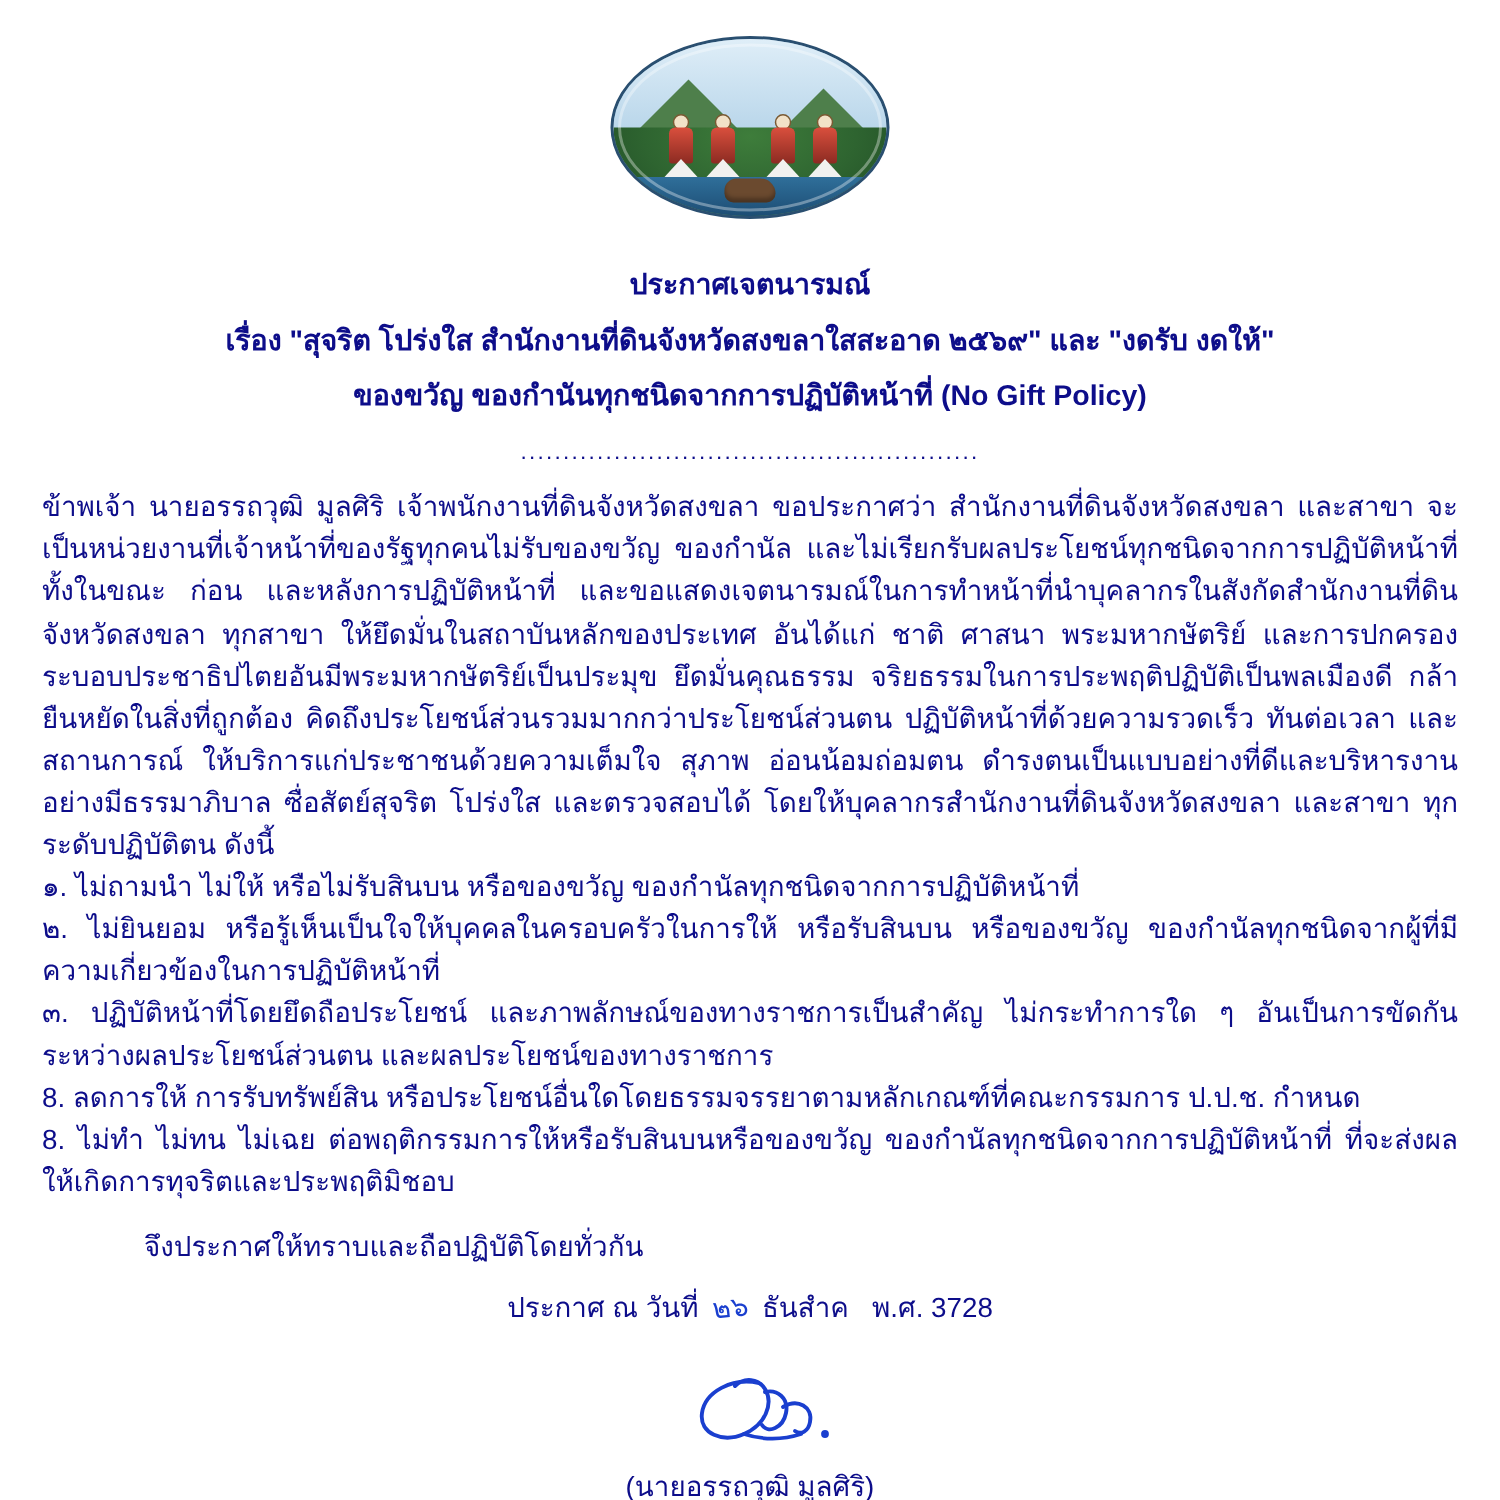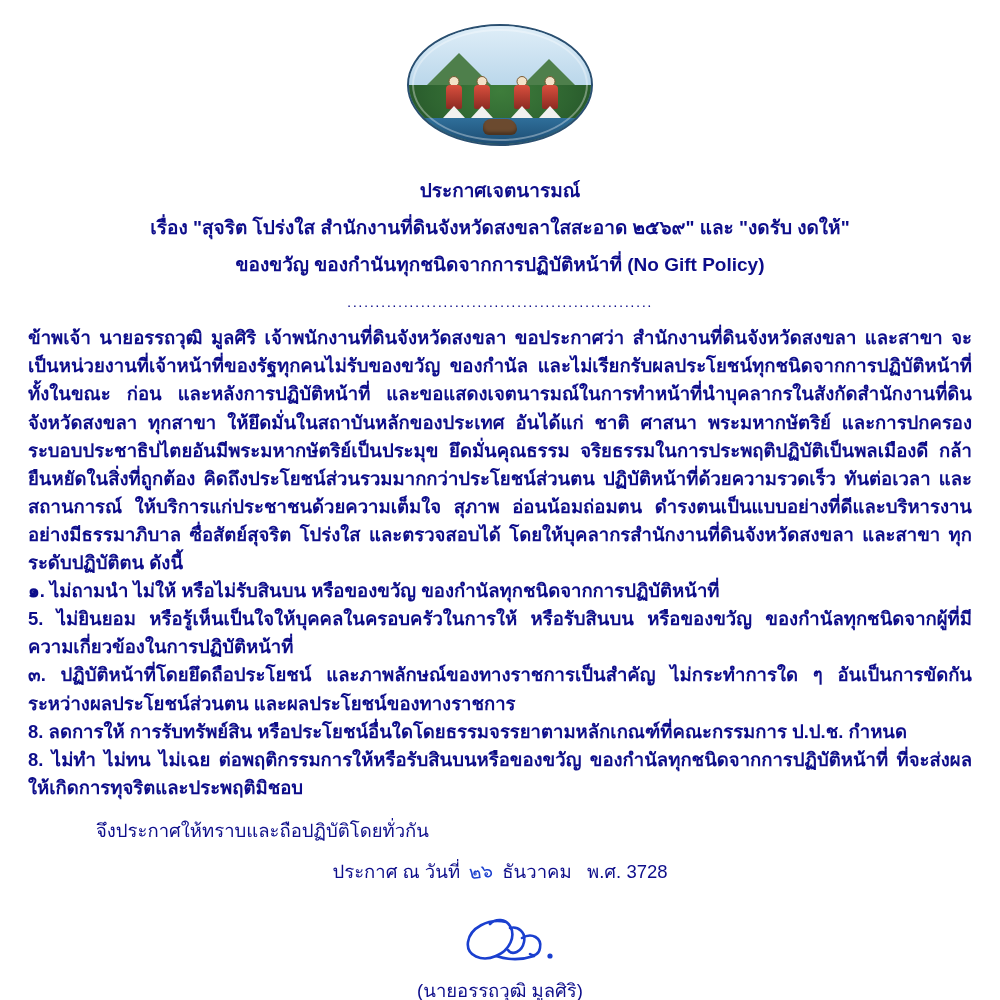--- a/index.html
+++ b/index.html
@@ -128,21 +128,20 @@
   .body-block {
     margin-top: 14px;
     font-size: 18.5px;
     line-height: 1.52;
     text-align: justify;
     text-justify: inter-word;
   }
   .body-block p {
     margin: 0;
     text-indent: 0;
-    font-weight: bold;
   }
   .p-indent { text-indent: 68px; }
   .item { text-indent: 68px; margin-top: 1px; }
 
   .closing {
     margin-top: 14px;
     text-indent: 68px;
     font-size: 18.5px;
   }
 
@@ -221,32 +220,32 @@
     <div class="title-1">ประกาศเจตนารมณ์</div>
     <div class="title-2">เรื่อง  "สุจริต โปร่งใส สำนักงานที่ดินจังหวัดสงขลาใสสะอาด ๒๕๖๙"  และ  "งดรับ งดให้"</div>
     <div class="title-3">ของขวัญ ของกำนันทุกชนิดจากการปฏิบัติหน้าที่ (No Gift Policy)</div>
   </div>
 
   <div class="dotline">......................................................</div>
 
   <div class="body-block">
     <p class="p-indent">ข้าพเจ้า นายอรรถวุฒิ  มูลศิริ เจ้าพนักงานที่ดินจังหวัดสงขลา ขอประกาศว่า สำนักงานที่ดินจังหวัดสงขลา และสาขา จะเป็นหน่วยงานที่เจ้าหน้าที่ของรัฐทุกคนไม่รับของขวัญ ของกำนัล และไม่เรียกรับผลประโยชน์ทุกชนิดจากการปฏิบัติหน้าที่ ทั้งในขณะ ก่อน และหลังการปฏิบัติหน้าที่ และขอแสดงเจตนารมณ์ในการทำหน้าที่นำบุคลากรในสังกัดสำนักงานที่ดินจังหวัดสงขลา ทุกสาขา ให้ยึดมั่นในสถาบันหลักของประเทศ อันได้แก่ ชาติ ศาสนา พระมหากษัตริย์ และการปกครองระบอบประชาธิปไตยอันมีพระมหากษัตริย์เป็นประมุข ยึดมั่นคุณธรรม จริยธรรมในการประพฤติปฏิบัติเป็นพลเมืองดี กล้ายืนหยัดในสิ่งที่ถูกต้อง คิดถึงประโยชน์ส่วนรวมมากกว่าประโยชน์ส่วนตน ปฏิบัติหน้าที่ด้วยความรวดเร็ว ทันต่อเวลา และสถานการณ์ ให้บริการแก่ประชาชนด้วยความเต็มใจ สุภาพ อ่อนน้อมถ่อมตน ดำรงตนเป็นแบบอย่างที่ดีและบริหารงานอย่างมีธรรมาภิบาล ซื่อสัตย์สุจริต โปร่งใส และตรวจสอบได้ โดยให้บุคลากรสำนักงานที่ดินจังหวัดสงขลา และสาขา ทุกระดับปฏิบัติตน ดังนี้</p>
     <p class="item">๑. ไม่ถามนำ ไม่ให้ หรือไม่รับสินบน หรือของขวัญ ของกำนัลทุกชนิดจากการปฏิบัติหน้าที่</p>
-    <p class="item">5. ไม่ยินยอม หรือรู้เห็นเป็นใจให้บุคคลในครอบครัวในการให้ หรือรับสินบน หรือของขวัญ ของกำนัลทุกชนิดจากผู้ที่มีความเกี่ยวข้องในการปฏิบัติหน้าที่</p>
+    <p class="item">๒. ไม่ยินยอม หรือรู้เห็นเป็นใจให้บุคคลในครอบครัวในการให้ หรือรับสินบน หรือของขวัญ ของกำนัลทุกชนิดจากผู้ที่มีความเกี่ยวข้องในการปฏิบัติหน้าที่</p>
     <p class="item">๓. ปฏิบัติหน้าที่โดยยึดถือประโยชน์ และภาพลักษณ์ของทางราชการเป็นสำคัญ ไม่กระทำการใด ๆ อันเป็นการขัดกันระหว่างผลประโยชน์ส่วนตน และผลประโยชน์ของทางราชการ</p>
     <p class="item">8. ลดการให้ การรับทรัพย์สิน หรือประโยชน์อื่นใดโดยธรรมจรรยาตามหลักเกณฑ์ที่คณะกรรมการ ป.ป.ช. กำหนด</p>
     <p class="item">8. ไม่ทำ ไม่ทน ไม่เฉย ต่อพฤติกรรมการให้หรือรับสินบนหรือของขวัญ ของกำนัลทุกชนิดจากการปฏิบัติหน้าที่ ที่จะส่งผลให้เกิดการทุจริตและประพฤติมิชอบ</p>
   </div>
 
   <div class="closing">จึงประกาศให้ทราบและถือปฏิบัติโดยทั่วกัน</div>
 
   <div class="date-line">
     <span>ประกาศ  ณ  วันที่</span>
     <span class="daynum">๒๖</span>
-    <span>ธันวาคม</span>
+    <span>ธันสำค</span>
     &nbsp;
     <span>พ.ศ.</span>
     <span>3728</span>
   </div>
 
   <div class="sign-wrap">
     <svg class="sign-svg" width="180" height="62" viewBox="0 0 180 62">
       <g fill="none" stroke="#1a3fcf" stroke-width="2.6" stroke-linecap="round" stroke-linejoin="round">
         <path d="M96 10 C78 6, 60 16, 58 30 C56 44, 72 50, 86 44 C100 38, 106 24, 100 14 C96 7, 86 6, 80 12"></path>
         <path d="M100 16 C108 14, 116 20, 114 30 C112 40, 102 44, 98 38"></path>

